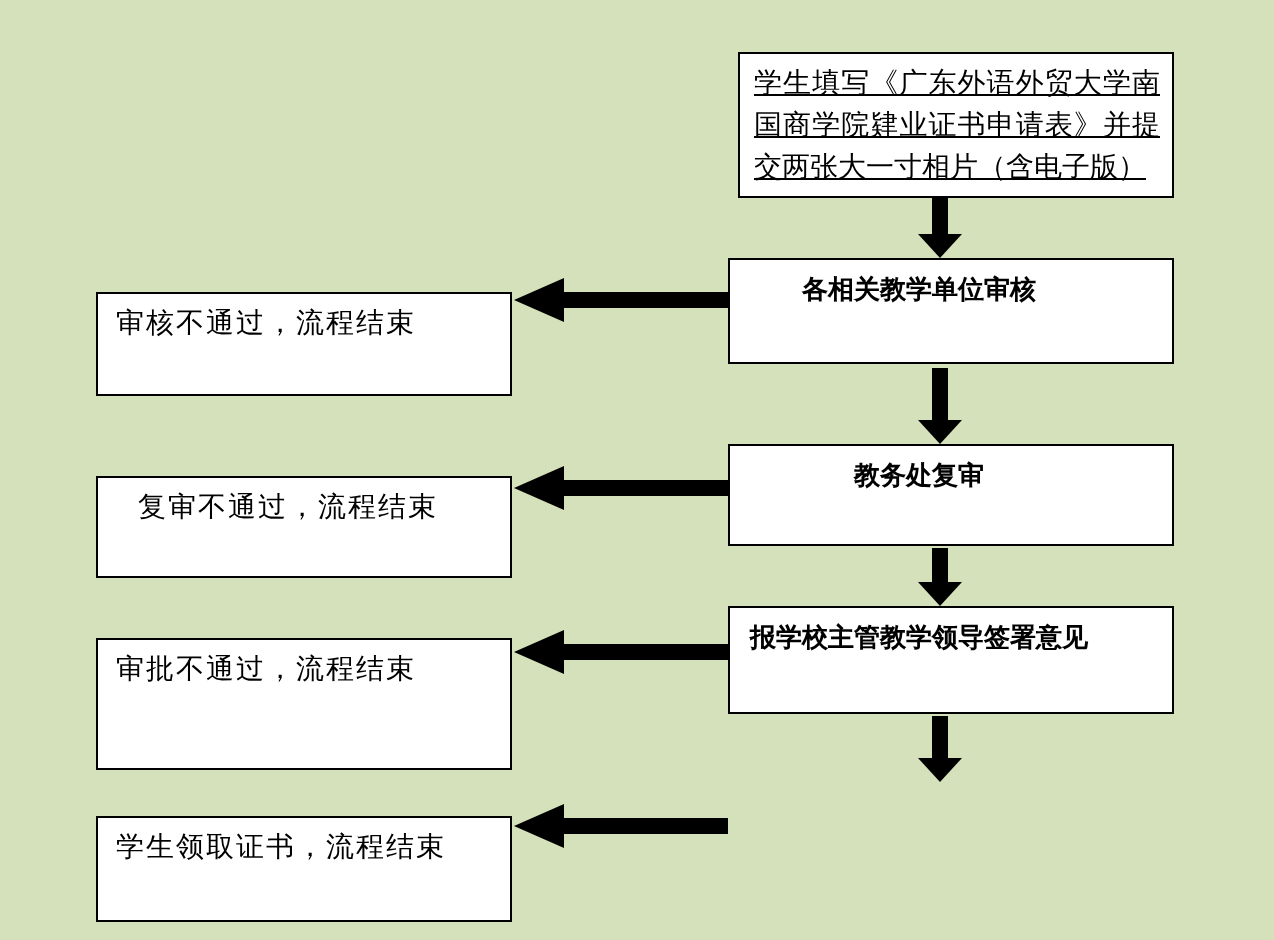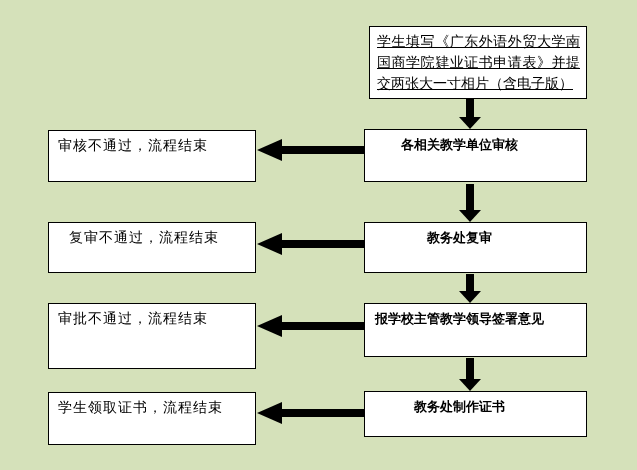--- a/index.html
+++ b/index.html
@@ -41,20 +41,21 @@
   #main-1 { top: 222px; height: 51px; }
   #main-2 { top: 303px; height: 54px; }
   #main-3 { top: 391px; height: 46px; }
   
   .outcome {
     left: 48px; width: 208px;
     font-size: 14px; line-height: 16px;
     letter-spacing: 1px;
     text-align: left;
     padding: 6px 6px 0 9px;
+    margin-top: 16px;
   }
   #out-0 { top: 130px; height: 52px; }
   #out-1 { top: 222px; height: 51px; padding-left: 20px; }
   #out-2 { top: 303px; height: 66px; }
   #out-3 { top: 392px; height: 53px; }
   
   .v-arrow { position: absolute; left: 459px; width: 22px; }
   .v-arrow .stem {
     position: absolute; left: 7px; width: 8px; top: 0; bottom: 11px;
     background: var(--arrow, #000000);
@@ -89,21 +90,20 @@
 </head>
 <body>
 
 <div class="canvas">
 
   <div class="box" id="start">学生填写《广东外语外贸大学南国商学院肄业证书申请表》并提交两张大一寸相片（含电子版）</div>
 
   <div class="box main" id="main-0">各相关教学单位审核</div>
   <div class="box main" id="main-1">教务处复审</div>
   <div class="box main" id="main-2">报学校主管教学领导签署意见</div>
-  <div class="box main" id="main-3">教务处制作证书</div>
 
   <div class="box outcome" id="out-0">审核不通过，流程结束</div>
   <div class="box outcome" id="out-1">复审不通过，流程结束</div>
   <div class="box outcome" id="out-2">审批不通过，流程结束</div>
   <div class="box outcome" id="out-3">学生领取证书，流程结束</div>
 
   <div class="v-arrow" id="v-0">
     <div class="stem"></div>
     <div class="head"></div>
   </div>

